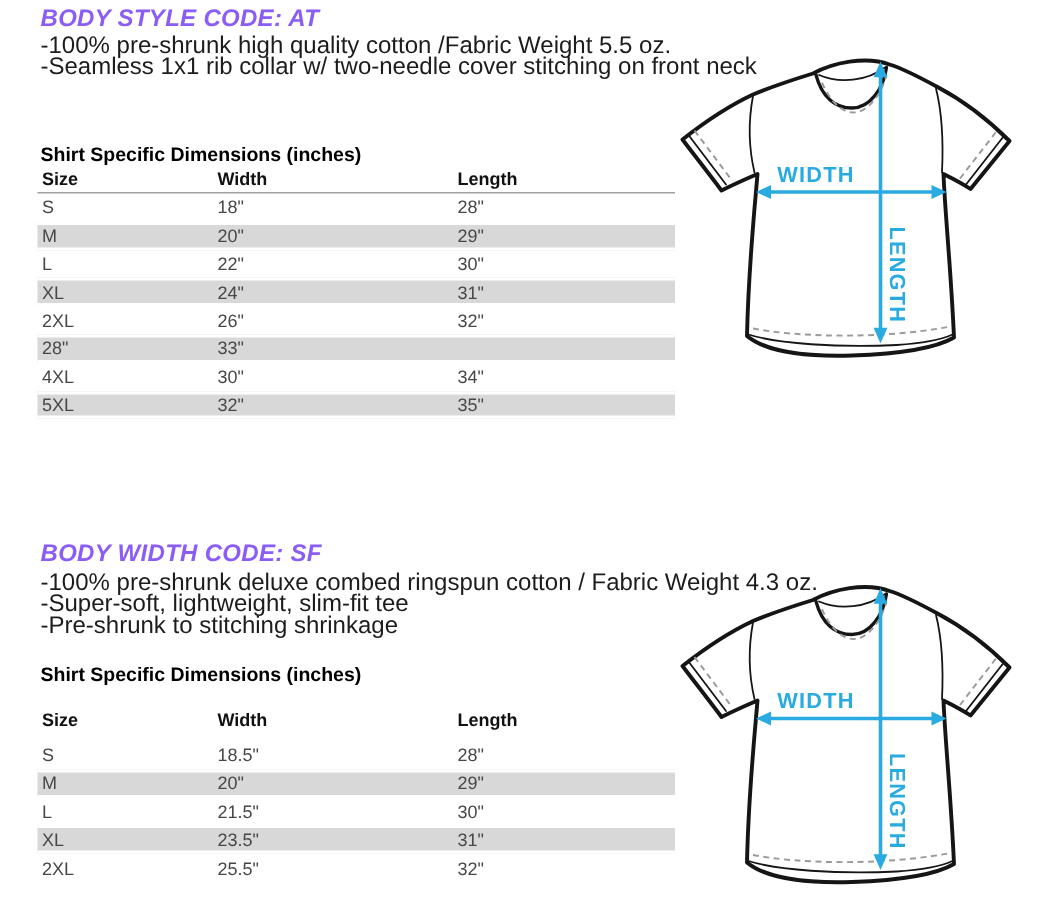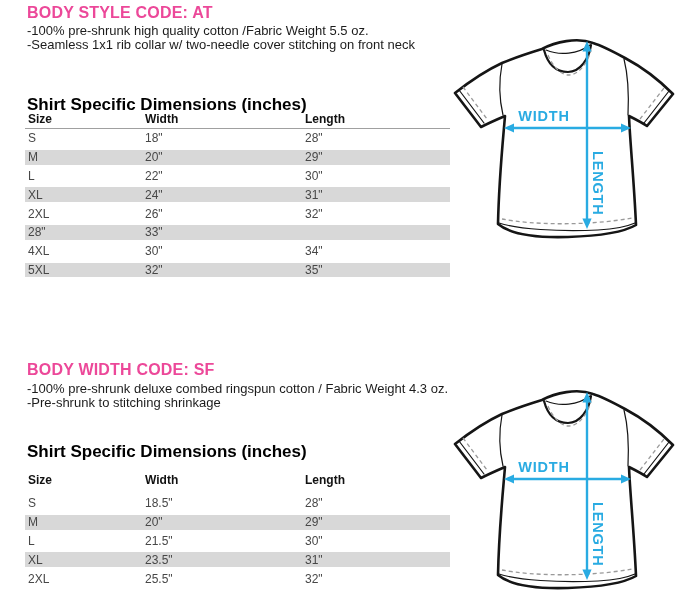--- a/index.html
+++ b/index.html
@@ -2,29 +2,29 @@
 <html><head>
 <meta charset="utf-8">
 <style>
   html,body{margin:0;padding:0;background:#fff;}
   .page{
     position:relative;width:697px;height:602px;background:#ffffff;
     overflow:hidden;font-family:"Liberation Sans",sans-serif;
   }
   .sec-heading{
     position:absolute;left:27px;margin:0;font-size:16px;font-weight:bold;
-    color:#ec4899;line-height:18px;letter-spacing:.2px;white-space:nowrap;
+    color:#8b5cf6;line-height:18px;letter-spacing:.2px;white-space:nowrap;font-style:italic;
   }
   #sec0 .sec-heading{top:4px;}
   #sec1 .sec-heading{top:361px;}
-  .bullets{position:absolute;left:27px;font-size:13px;color:#1c1c1c;line-height:14.4px;white-space:nowrap;}
+  .bullets{position:absolute;left:27px;font-size:16px;color:#1c1c1c;line-height:14.4px;white-space:nowrap;}
   #sec0 .bullets{top:24px;}
   #sec1 .bullets{top:382px;}
   .table-title{
-    position:absolute;left:27px;margin:0;font-size:17px;font-weight:bold;
+    position:absolute;left:27px;margin:0;font-size:13px;font-weight:bold;
     color:#000;white-space:nowrap;
   }
   #sec0 .table-title{top:95px;}
   #sec1 .table-title{top:442px;}
   .dim-table{position:absolute;left:25px;width:425px;font-size:12px;color:#474747;}
   #sec0 .dim-table{top:110px;}
   #sec1 .dim-table{top:470px;}
   .thead{
     display:grid;grid-template-columns:117px 160px 148px;
     font-weight:bold;color:#111;height:19px;align-items:center;box-sizing:border-box;
@@ -100,20 +100,21 @@
             <div class="tcell">35"</div>
           </div>
         </div>
     </div>
   </div>
 
   <div id="sec1">
     <h1 class="sec-heading">BODY WIDTH CODE: SF</h1>
     <div class="bullets">
       <div>-100% pre-shrunk deluxe combed ringspun cotton / Fabric Weight 4.3 oz.</div>
+      <div>-Super-soft, lightweight, slim-fit tee</div>
       <div>-Pre-shrunk to stitching shrinkage</div>
     </div>
     <h2 class="table-title">Shirt Specific Dimensions (inches)</h2>
     <div class="dim-table">
       <div class="thead">
         <div class="tcell">Size</div>
         <div class="tcell">Width</div>
         <div class="tcell">Length</div>
       </div>
       <div class="tbody">

